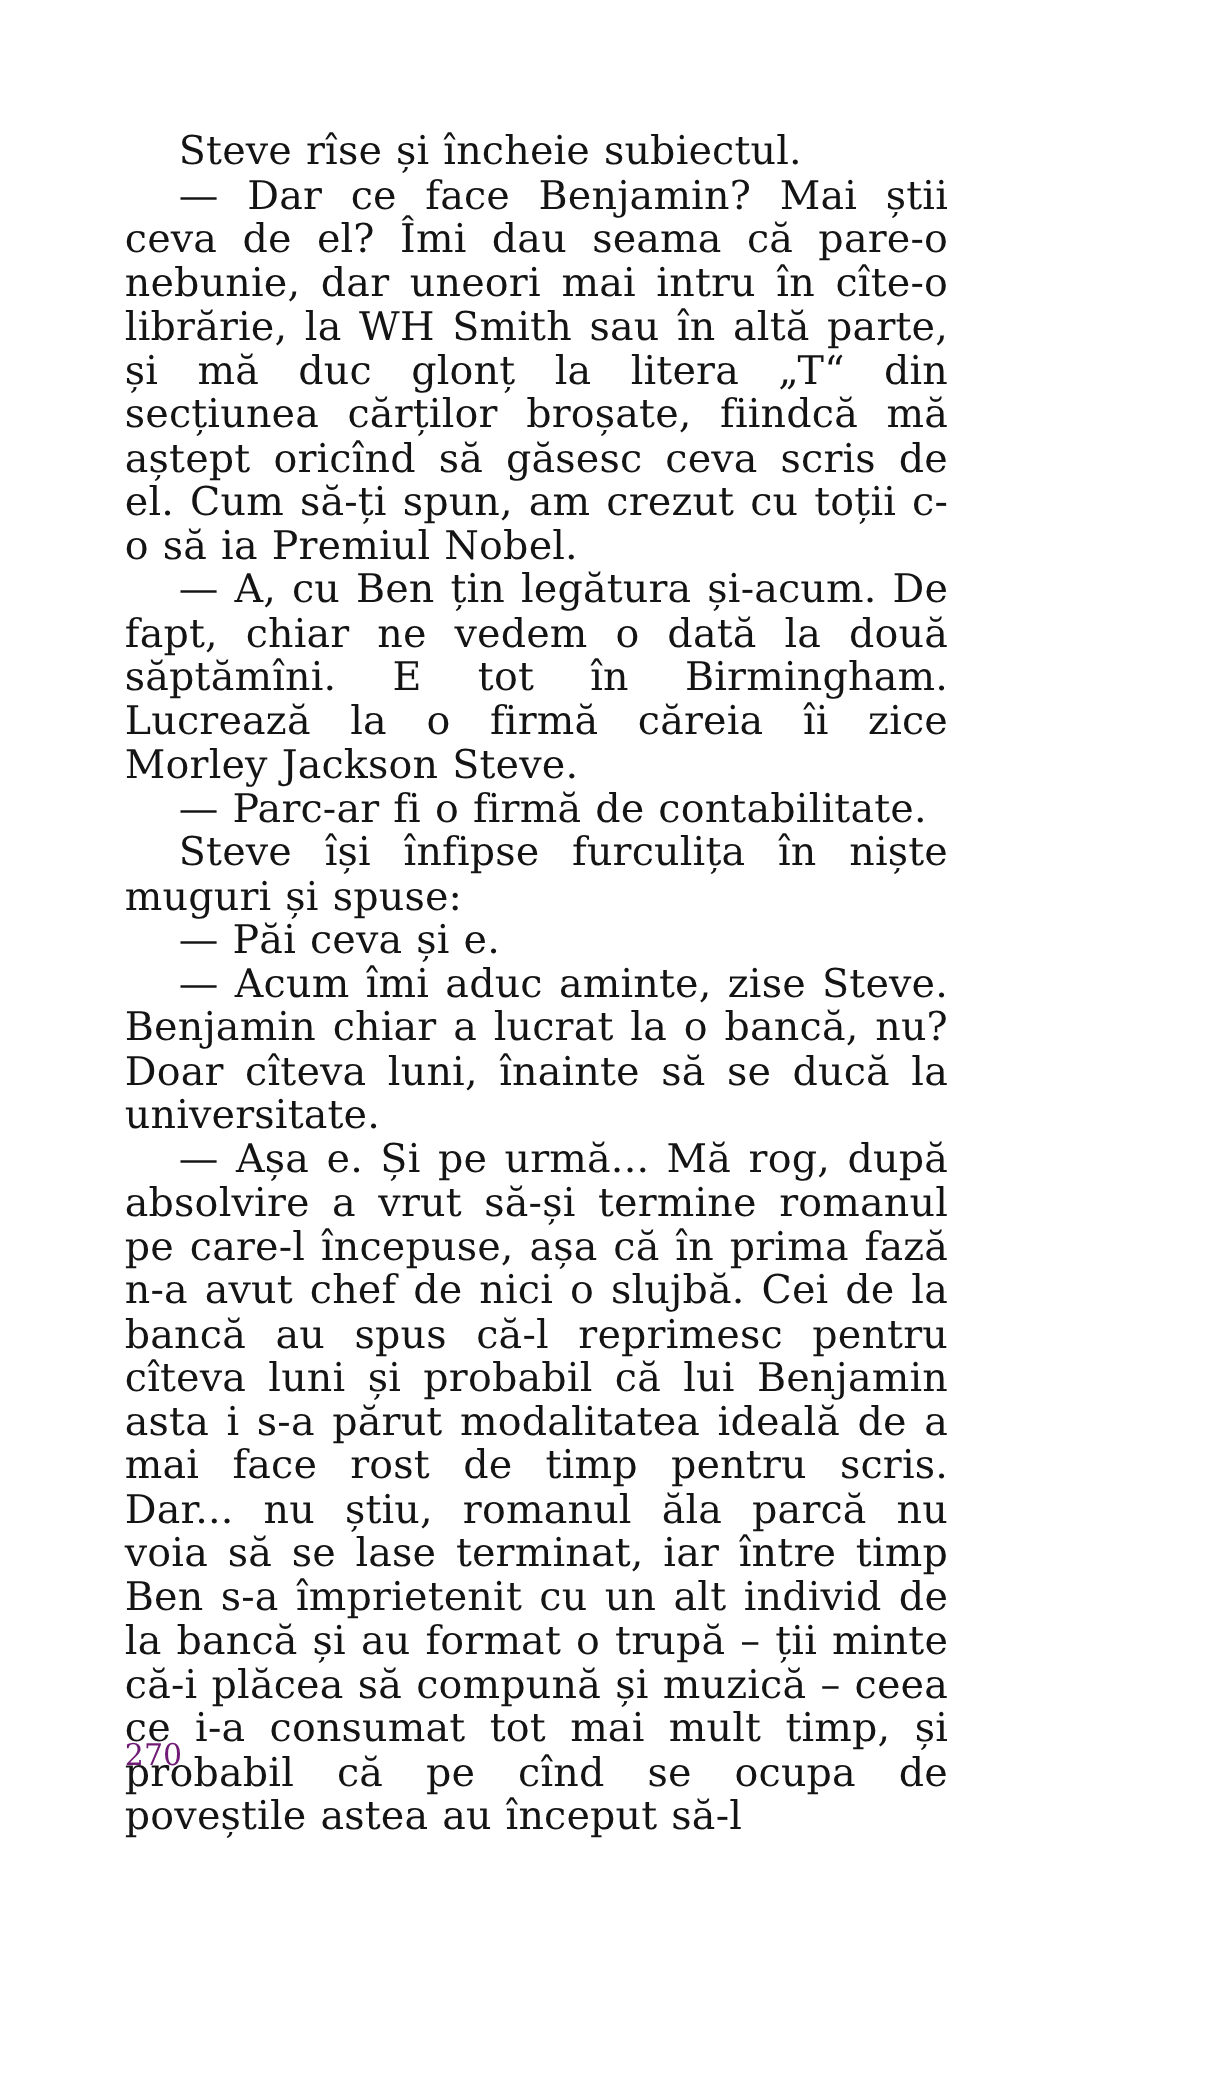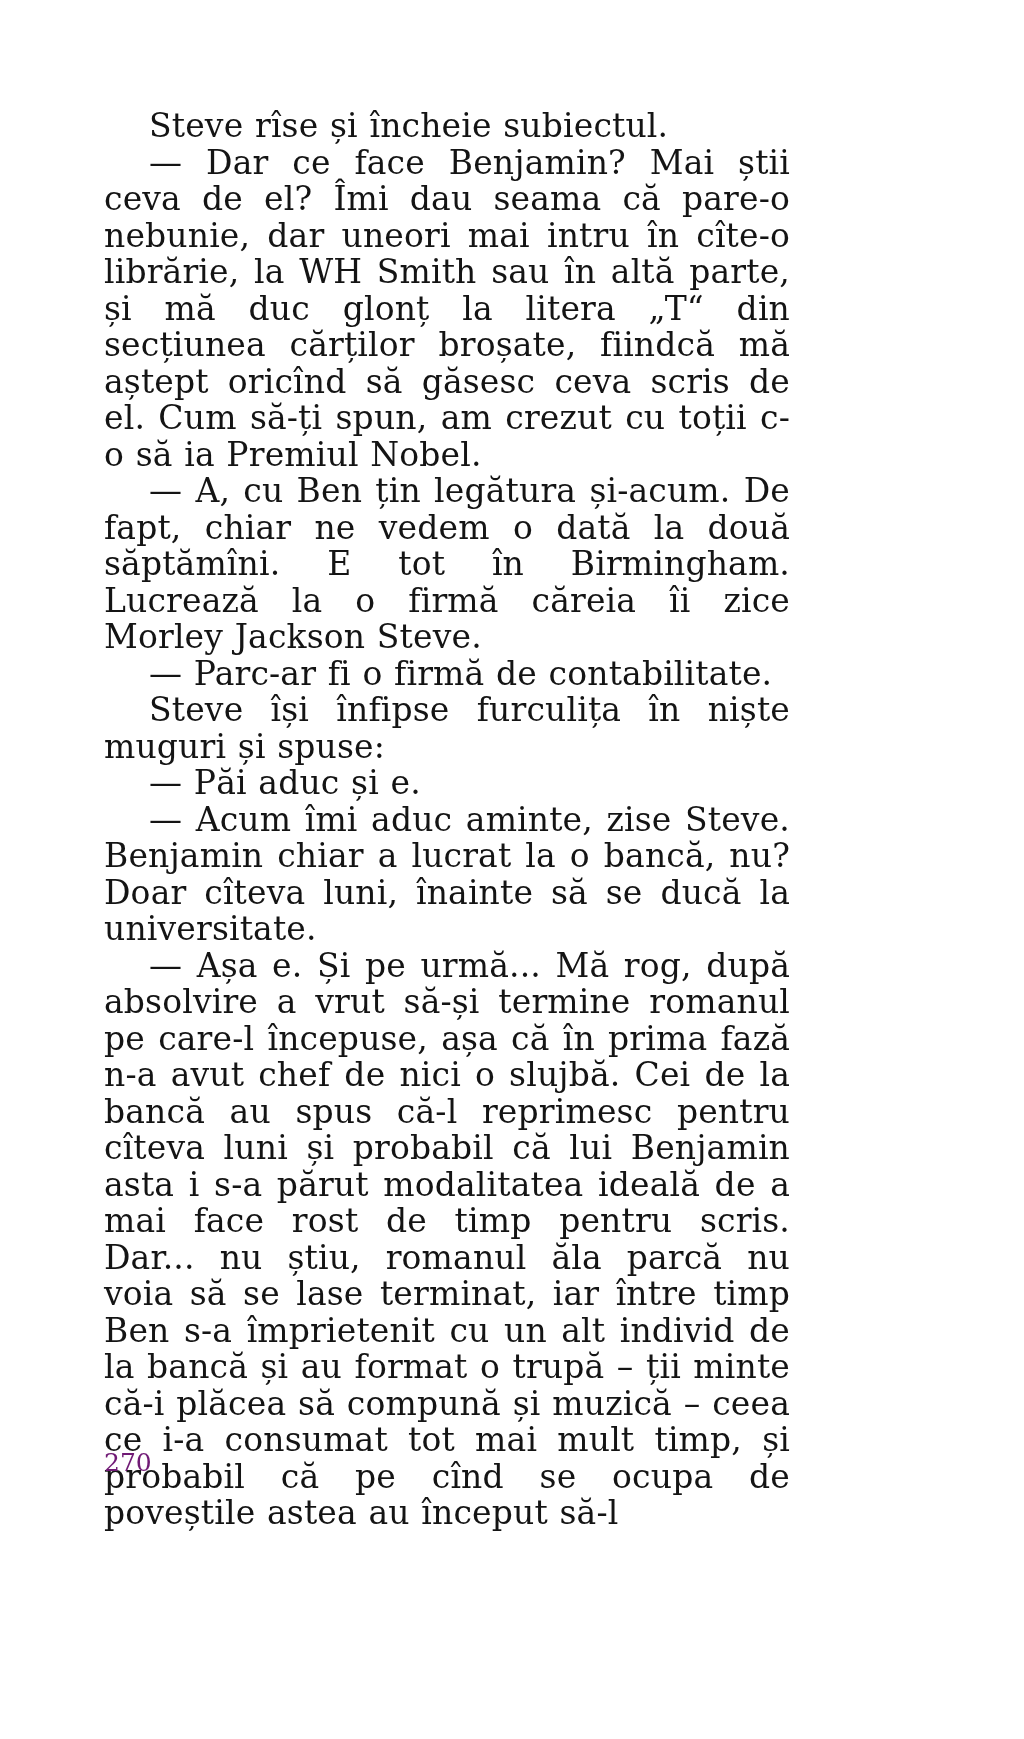--- a/index.html
+++ b/index.html
@@ -48,18 +48,18 @@
 </head>
 <body>
 
 <div class="page">
   <div class="text-block">
       <p><span>Steve rîse și încheie subiectul.</span></p>
       <p><span>— Dar ce face Benjamin? Mai știi ceva de el? Îmi dau seama că pare-o nebunie, dar uneori mai intru în cîte-o librărie, la WH Smith sau în altă parte, și mă duc glonț la litera „T“ din secțiunea cărților broșate, fiindcă mă aștept oricînd să găsesc ceva scris de el. Cum să-ți spun, am crezut cu toții c-o să ia Premiul Nobel.</span></p>
       <p><span>— A, cu Ben țin legătura și-acum. De fapt, chiar ne vedem o dată la două săptămîni. E tot în Birmingham. Lucrează la o firmă căreia îi zice Morley Jackson Steve.</span></p>
       <p><span>— Parc-ar fi o firmă de contabilitate.</span></p>
       <p><span>Steve își înfipse furculița în niște muguri și spuse:</span></p>
-      <p><span>— Păi aduc și e.</span></p>
+      <p><span>— Păi ceva și e.</span></p>
       <p><span>— Acum îmi aduc aminte, zise Steve. Benjamin chiar a lucrat la o bancă, nu? Doar cîteva luni, înainte să se ducă la universitate.</span></p>
       <p><span>— Așa e. Și pe urmă... Mă rog, după absolvire a vrut să-și termine romanul pe care-l începuse, așa că în prima fază n-a avut chef de nici o slujbă. Cei de la bancă au spus că-l reprimesc pentru cîteva luni și probabil că lui Benjamin asta i s-a părut modalitatea ideală de a mai face rost de timp pentru scris. Dar... nu știu, romanul ăla parcă nu voia să se lase terminat, iar între timp Ben s-a împrietenit cu un alt individ de la bancă și au format o trupă – ții minte că-i plăcea să compună și muzică – ceea ce i-a consumat tot mai mult timp, și probabil că pe cînd se ocupa de poveștile astea au început să-l</span></p>
     </div>
   <div class="page-number">270</div>
 </div>
 
 </body></html>

